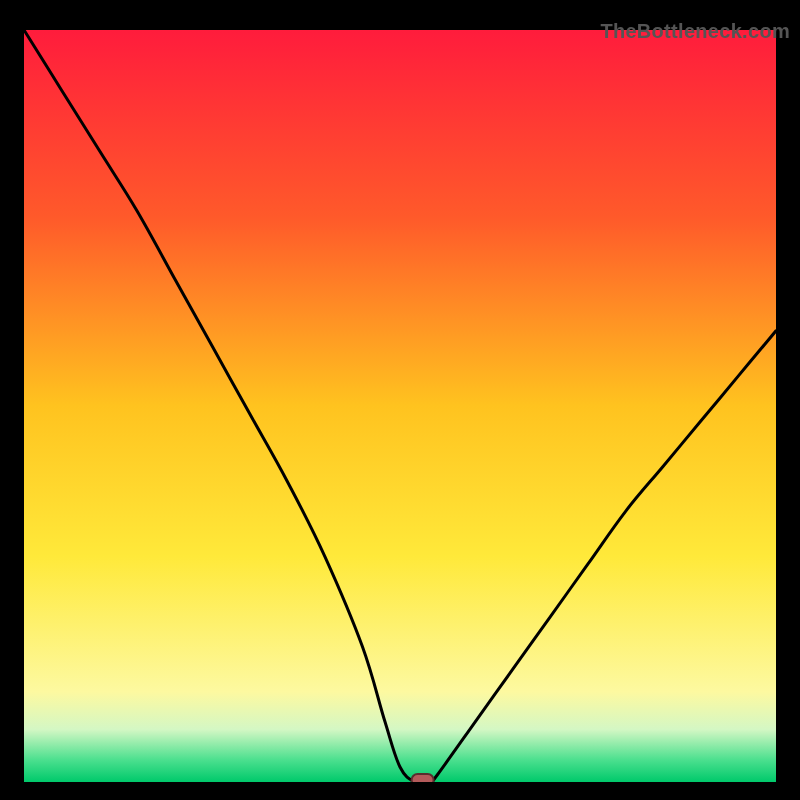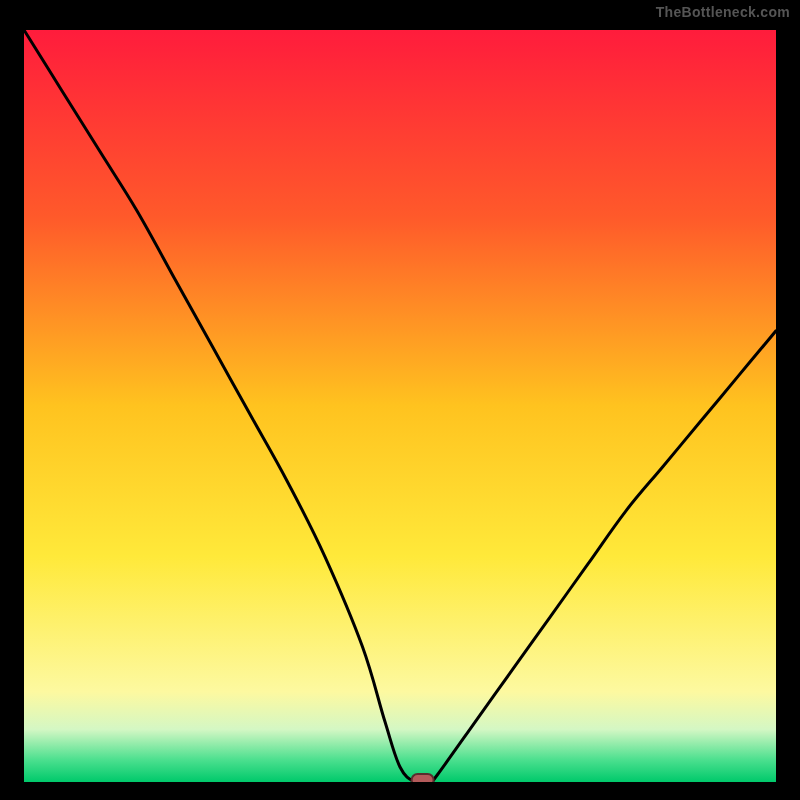--- a/index.html
+++ b/index.html
@@ -12,24 +12,24 @@
     overflow: hidden;
   }
   .frame {
     position: relative;
     width: 800px;
     height: 800px;
     background: #000;
   }
   .watermark {
     position: absolute;
-    top: 4px;
+    top: 20px;
     right: 10px;
     color: #555;
-    font-size: 14px;
+    font-size: 20px;
     font-weight: 600;
     letter-spacing: 0.3px;
     z-index: 10;
   }
   .plot-wrap {
     position: absolute;
     left: 24px;
     top: 30px;
     width: 752px;
     height: 752px;

